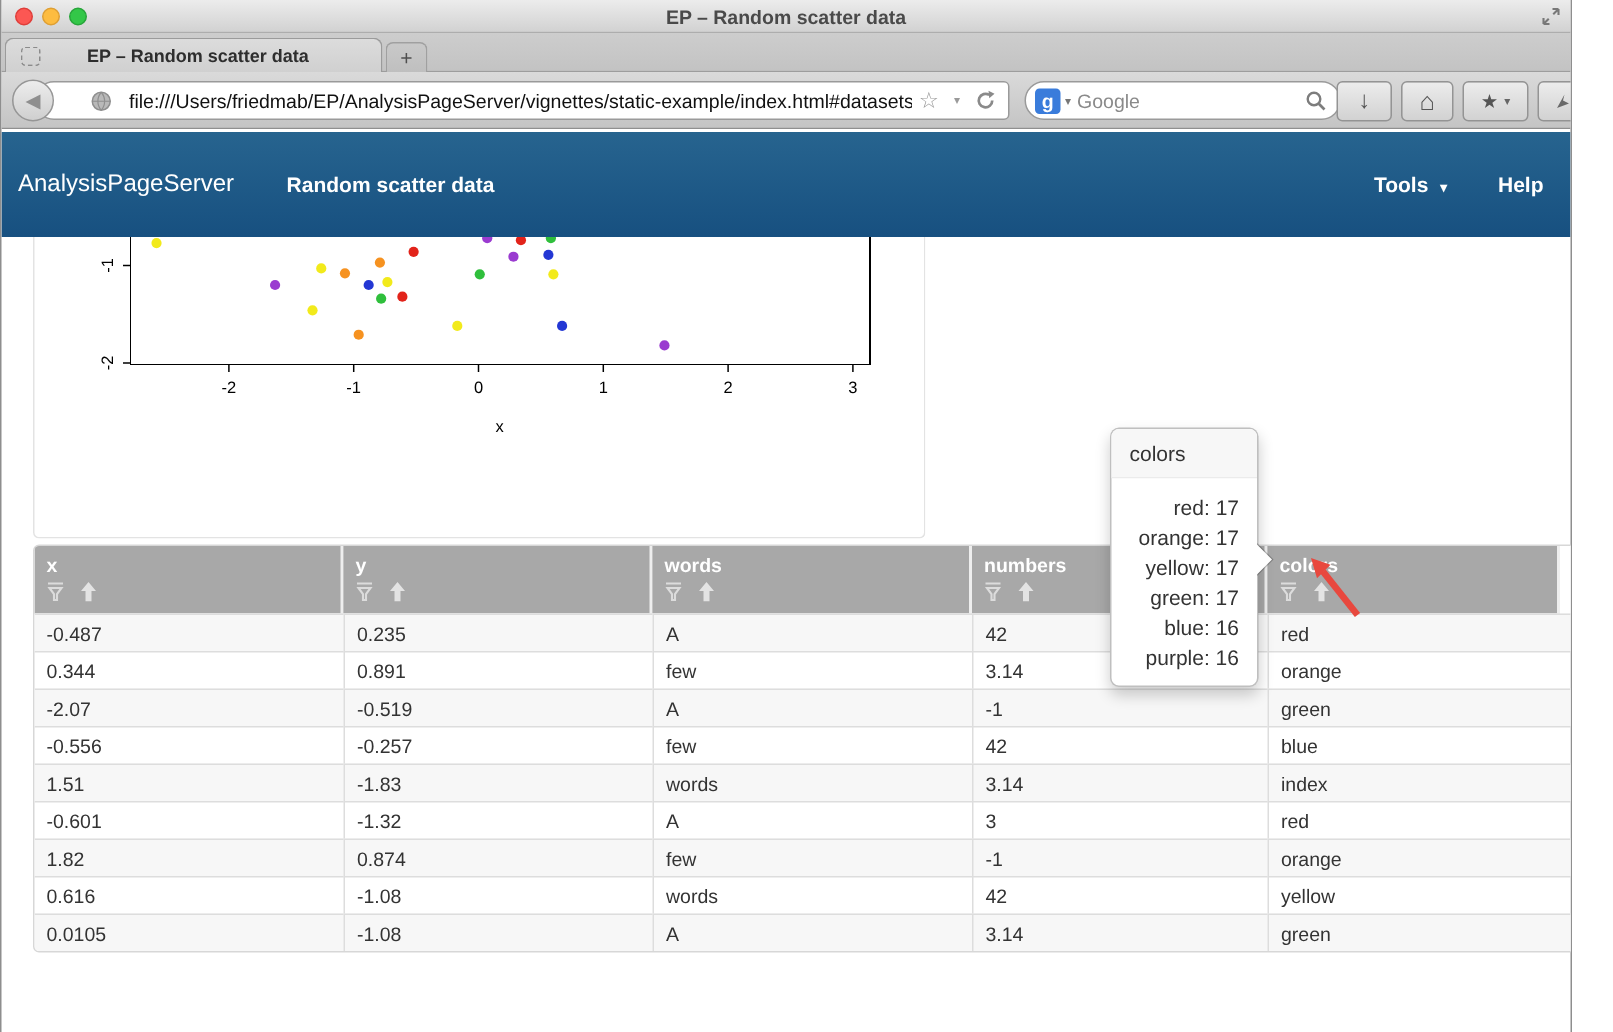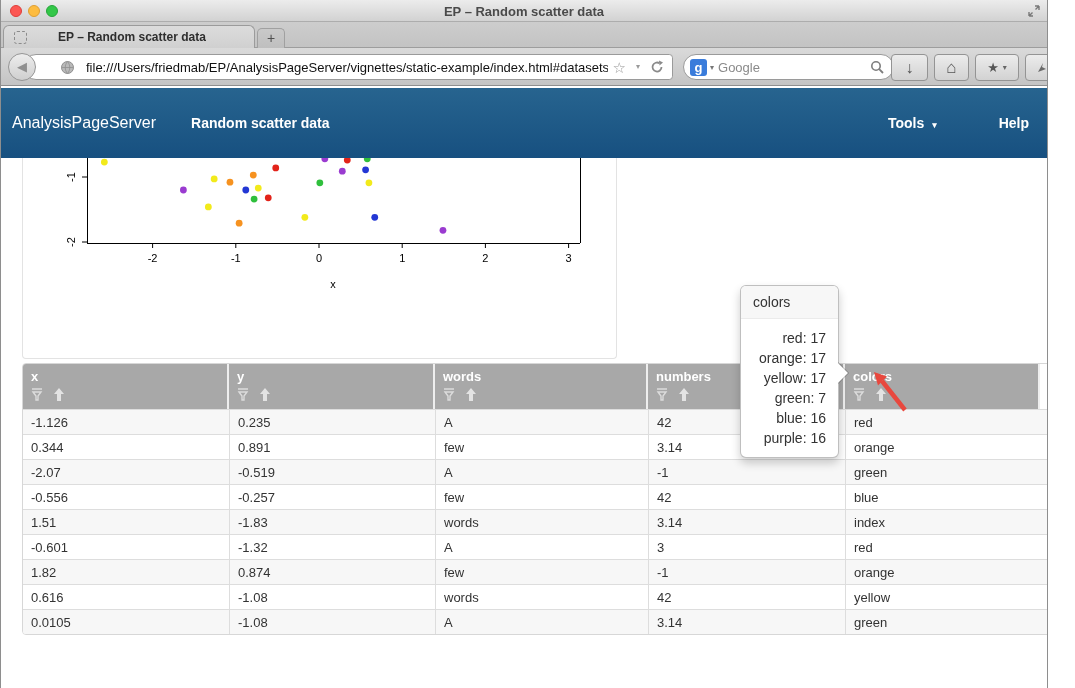--- a/index.html
+++ b/index.html
@@ -48,21 +48,21 @@
   .s-placeholder { font-size:13px; color:#8a8a8a; flex:1; }
   .tbtn { position:absolute; top:6px; height:27px; background:linear-gradient(#ececec,#d2d2d2);
     border:1px solid #949494; border-radius:4px; color:#555; display:flex; align-items:center; justify-content:center; }
   .btn-caret { font-size:8px; color:#666; }
 
   
   .appnav { position:absolute; left:0; top:88px; width:100%; height:70px;
     background:linear-gradient(#27648f,#175080); display:flex; align-items:center; }
   .brand { color:#fff; font-size:16px; margin-left:11px; }
   .nav-page { color:#fff; font-size:14px; font-weight:700; margin-left:35px; }
-  .nav-right { margin-left:auto; display:flex; align-items:center;gap:28px; }
+  .nav-right { margin-left:auto; display:flex; align-items:center; }
   .nav-item { color:#fff; font-size:14px; font-weight:700; }
   .nav-tools { margin-right:34px; }
   .nav-help { margin-right:18px; }
   .caret-w { font-size:9px; color:#fff; margin-left:4px; }
 
   
   .plot-panel { position:absolute; left:21px; top:158px; width:595px; height:201px; background:#fff;
     border:1px solid #e3e3e3; border-top:none; border-radius:0 0 4px 4px; }
   .plot-panel svg text { font-family:"Liberation Sans", sans-serif; font-size:11px; fill:#000; }
 
@@ -286,21 +286,21 @@
             <svg width="12" height="13" viewBox="0 0 12 13">
                 <polygon points="6,0 11,6 8,6 8,13 4,13 4,6 1,6" fill="#e3e3e3"></polygon>
               </svg>
           </span>
         </th>
         <th class="filler"></th>
       </tr>
     </thead>
     <tbody>
         <tr>
-          <td>-1.126</td>
+          <td>-0.487</td>
           <td>0.235</td>
           <td>A</td>
           <td>42</td>
           <td>red</td>
           <td class="filler"></td>
         </tr>
         <tr>
           <td>0.344</td>
           <td>0.891</td>
           <td>few</td>
@@ -368,21 +368,21 @@
   </table>
 
   <div class="popover">
     <div class="pop-arrow-border"></div>
     <div class="pop-arrow-fill"></div>
     <div class="popover-title">colors</div>
     <div class="popover-content">
         <div>red: 17</div>
         <div>orange: 17</div>
         <div>yellow: 17</div>
-        <div>green: 7</div>
+        <div>green: 17</div>
         <div>blue: 16</div>
         <div>purple: 16</div>
       </div>
   </div>
 
   <svg class="red-arrow" width="50" height="52" viewBox="0 0 50 52">
     <line x1="40" y1="46" x2="17" y2="17" stroke="#e8483e" stroke-width="4.5"></line>
     <polygon points="9,8 22,12.5 13,21.5" fill="#e8483e"></polygon>
   </svg>
 

